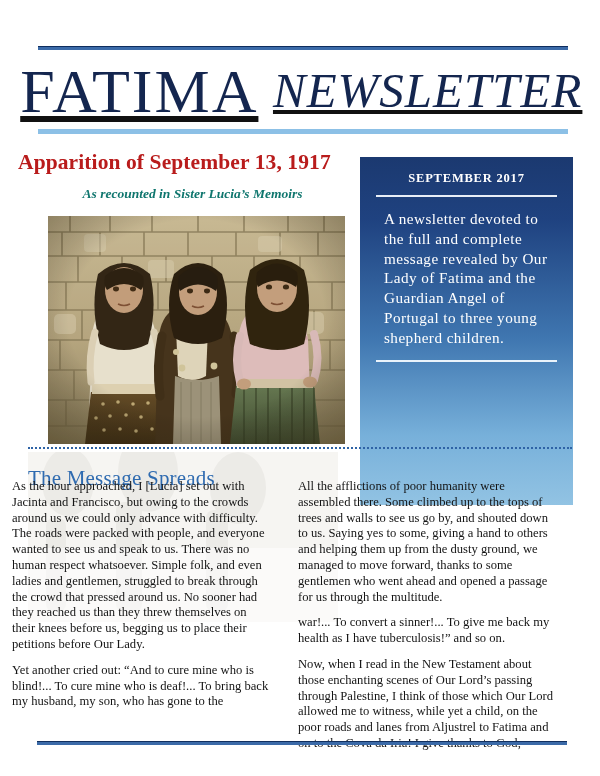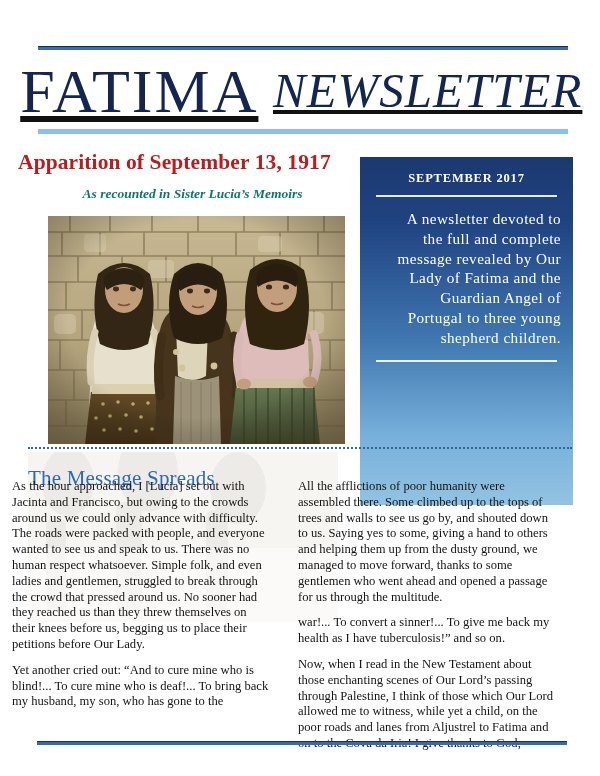--- a/index.html
+++ b/index.html
@@ -138,21 +138,21 @@
   .sidebox-hr {
     height: 2px;
     background: #e8eef7;
     margin: 9px 4px 0 4px;
   }
   .sidebox-hr.lower {
     background: #eaf3fb;
     margin-top: 13px;
   }
   .sidebox-body {
-    text-align: right;
+    text-align: left;
     color: #ffffff;
     font-size: 15.2px;
     line-height: 1.30;
     letter-spacing: 0.45px;
     margin: 12px 0 0 12px;
   }
   .sidebox-feature {
     text-align: center;
     color: #14264f;
     font-size: 13.2px;

